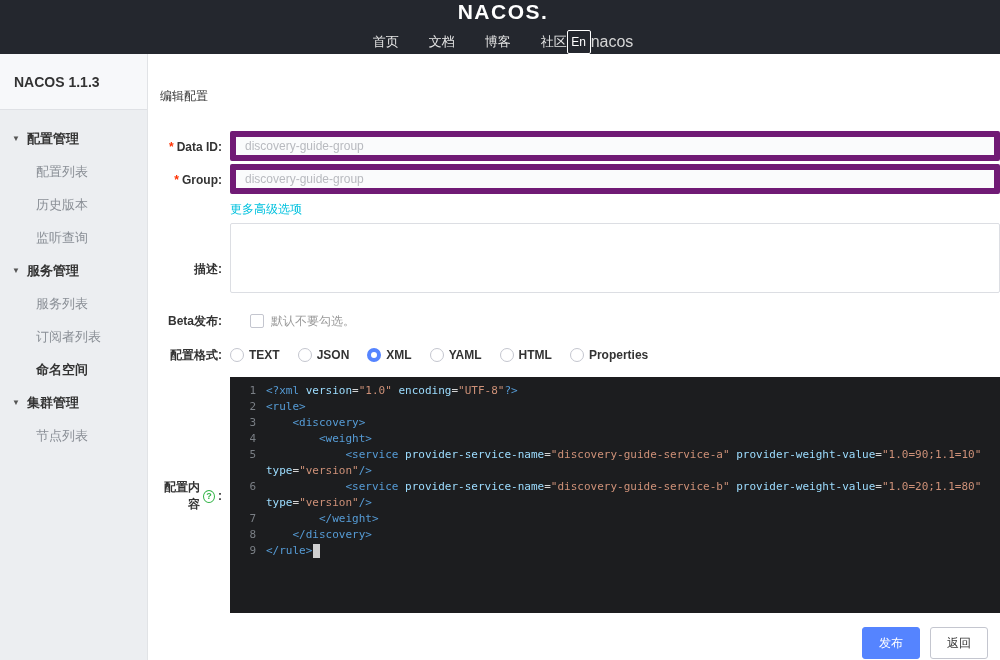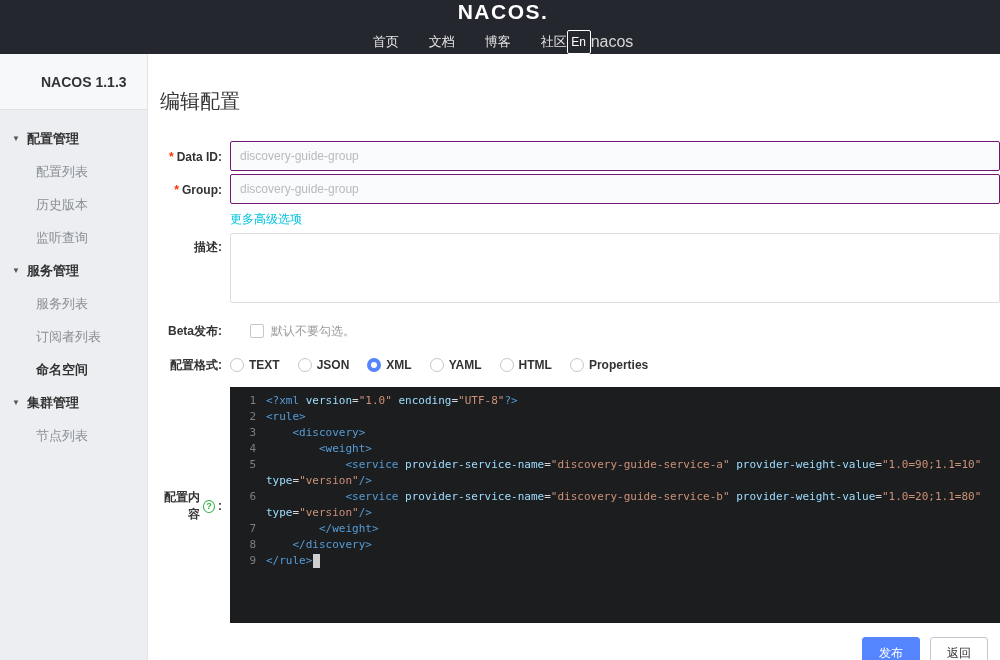--- a/index.html
+++ b/index.html
@@ -13,41 +13,41 @@
   .topnav { display:flex; align-items:center; }
   .nav-items { display:flex; align-items:center; gap:30px; }
   .nav-item { color:#e6e6e6; font-size:13px; cursor:pointer; }
   .lang-btn { width:24px; height:24px; border:1px solid #fff; border-radius:2px; color:#fff;
               font-size:12px; display:flex; align-items:center; justify-content:center; cursor:pointer; }
   .username { color:#d6d6d6; font-size:16px; cursor:pointer; }
 
   
   .sidebar { position:absolute; top:54px; left:0; width:148px; height:606px; background:#eceef1; border-right:1px solid #e1e3e6; }
   .sidebar-header { height:56px; background:#f7f8fa; border-bottom:1px solid #dfe1e5; display:flex; align-items:center;
-                    padding-left:41px; font-size:14px; font-weight:bold; color:#333; }
+                    padding-left:14px; font-size:14px; font-weight:bold; color:#333; }
   .menu { padding-top:12px; }
   .menu-row { height:33px; display:flex; align-items:center; font-size:13px; cursor:pointer; }
   .menu-row.section { padding-left:12px; color:#333; gap:7px; font-weight:bold; }
   .menu-row .arrow { font-size:8px; color:#555; }
   .menu-row.child { padding-left:36px; color:#8a8f96; }
   .menu-row.standalone { padding-left:36px; color:#333; font-weight:bold; }
 
   
   .main { position:absolute; top:54px; left:148px; width:852px; height:606px; background:#fff; padding:34px 0 0 8px; }
-  .page-title { font-size:20px; color:#333; font-weight:normal; margin-bottom:26px; margin-left:4px; }
+  .page-title { font-size:12px; color:#333; font-weight:normal; margin-bottom:26px; margin-left:4px; }
 
   .form-row { display:flex; margin-bottom:3px; }
   .form-label { width:66px; min-width:66px; margin-right:8px; text-align:right; font-size:12px; color:#333; font-weight:bold; }
   .form-label .req { color:#ff3000; margin-right:3px; font-weight:bold; }
   .lab-mid { padding-top:9px; }
-  .lab-top { padding-top:6px; }
+  .lab-top { padding-top:6px;margin-top:32px; }
   .lab-sm  { padding-top:2px; }
   .form-content { flex:1; min-width:0; }
 
-  .text-input { width:100%; height:30px; border:1px solid #701a75; border-radius:2px; background:#fafbfc;
+  .text-input { width:100%; height:30px; border:6px solid #701a75; border-radius:2px; background:#fafbfc;
                 color:#b8babf; font-size:12px; padding:0 9px; outline:none; font-family:"Liberation Sans","DejaVu Sans",sans-serif; }
   .adv-link-row { margin:7px 0 5px 0; }
   .adv-link { color:#00c1de; font-size:12px; cursor:pointer; text-decoration:none; }
   .desc-area { width:100%; height:70px; border:1px solid #dcdee3; border-radius:2px; background:#fff; resize:none;
                outline:none; padding:6px 9px; font-size:12px; font-family:"Liberation Sans","DejaVu Sans",sans-serif; }
   .row-gap { margin-top:15px; margin-bottom:0; }
 
   .beta-wrap { display:flex; align-items:center; padding-top:1px;margin-left:20px; }
   .checkbox { width:14px; height:14px; border:1px solid #c4c6cf; border-radius:2px; background:#fff; margin-right:7px; cursor:pointer; }
   .beta-hint { color:#999; font-size:12px; }

